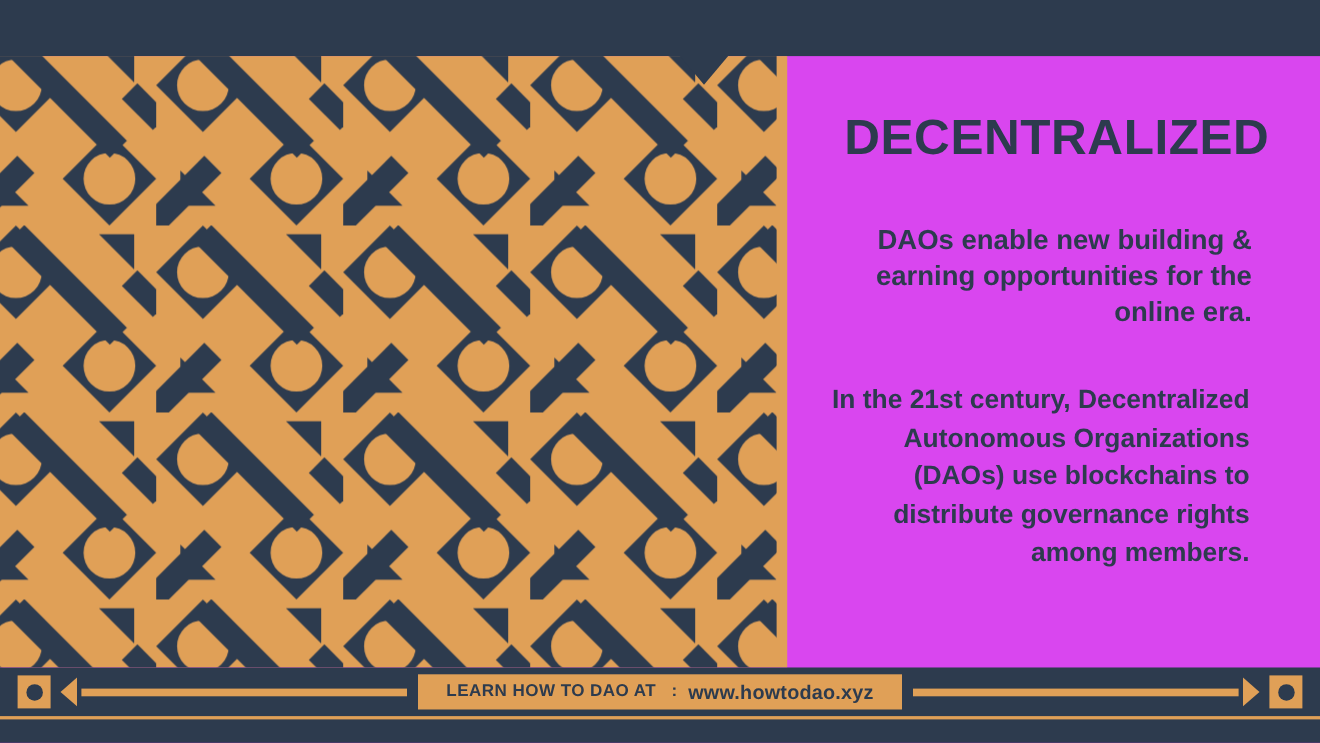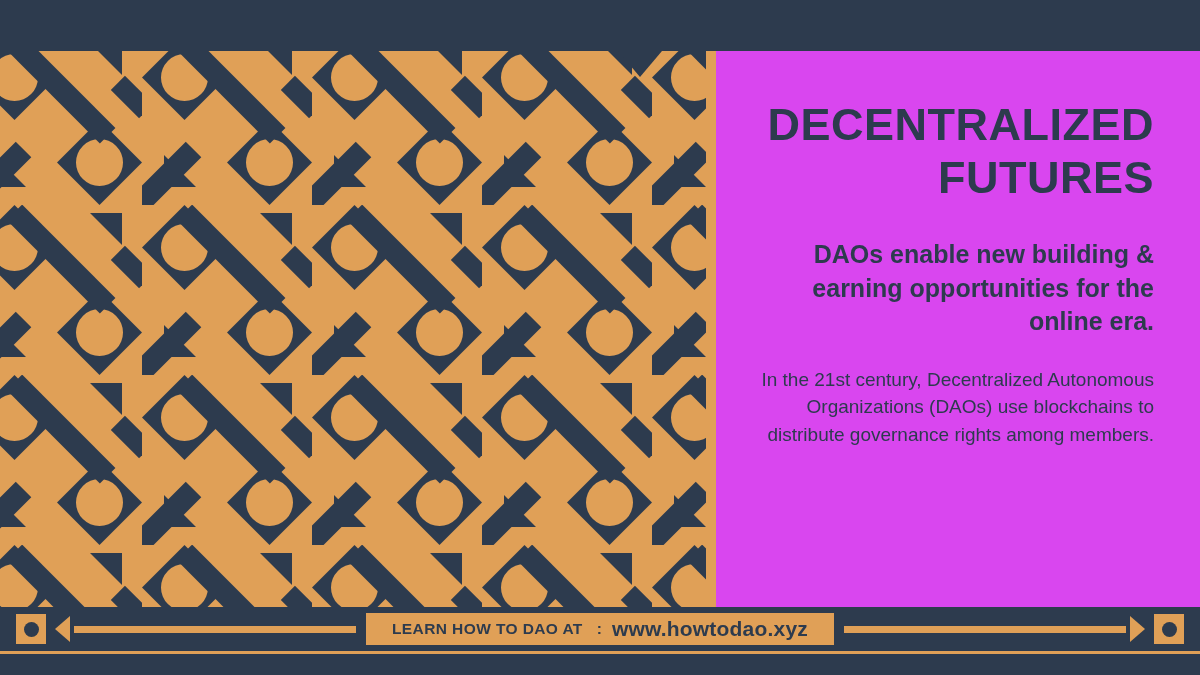--- a/index.html
+++ b/index.html
@@ -56,34 +56,34 @@
     margin: 0;
     padding-top: 48px;
     font-size: 45px;
     line-height: 1.17;
     font-weight: 700;
     letter-spacing: 0.5px;
     color: #2d3b4e;
   }
 
   .subhead {
-    margin: 0;
+    margin: 16px;
     padding-top: 34px;
     font-size: 25px;
     line-height: 1.33;
     font-weight: 700;
     color: #2d3b4e;
   }
 
   .body-para {
-    margin: 0;
+    margin: 18px;
     padding-top: 28px;
-    font-size: 19px;
+    font-size: 24px;
     line-height: 1.44;
-    font-weight: 400;
+    font-weight: 700;
     color: #2d3b4e;
   }
   .body-para.second { padding-top: 30px; }
 
   
   .footer {
     position: absolute;
     left: 0;
     top: 607px;
     width: 1200px;
@@ -168,21 +168,21 @@
     color: #2d3b4e;
     white-space: nowrap;
   }
   .cta-sep {
     font-size: 15.5px;
     font-weight: 700;
     color: #2d3b4e;
     padding: 0 10px 0 14px;
   }
   .cta-url {
-    font-size: 21px;
+    font-size: 18px;
     font-weight: 700;
     letter-spacing: 0.2px;
     color: #2d3b4e;
     white-space: nowrap;
   }
 </style>
 </head>
 <body>
 
 <div class="poster">
@@ -217,21 +217,20 @@
         <rect x="0" y="0" width="706" height="556" fill="url(#motif)"></rect>
 
         <path d="M618 0 L662 0 L640 26 Z" fill="#2d3b4e"></path>
       </svg>
     </div>
 
     <div class="content">
 
       <h1 class="headline">
         <span>DECENTRALIZED</span><br>
-        <span>FUTURES</span>
       </h1>
 
       <p class="subhead">DAOs enable new building &amp; earning opportunities for the online era.</p>
 
       <p class="body-para">In the 21st century, Decentralized Autonomous Organizations (DAOs) use blockchains to distribute  governance rights among members.</p>
 
     </div>
   </div>
 
   <div class="footer">

